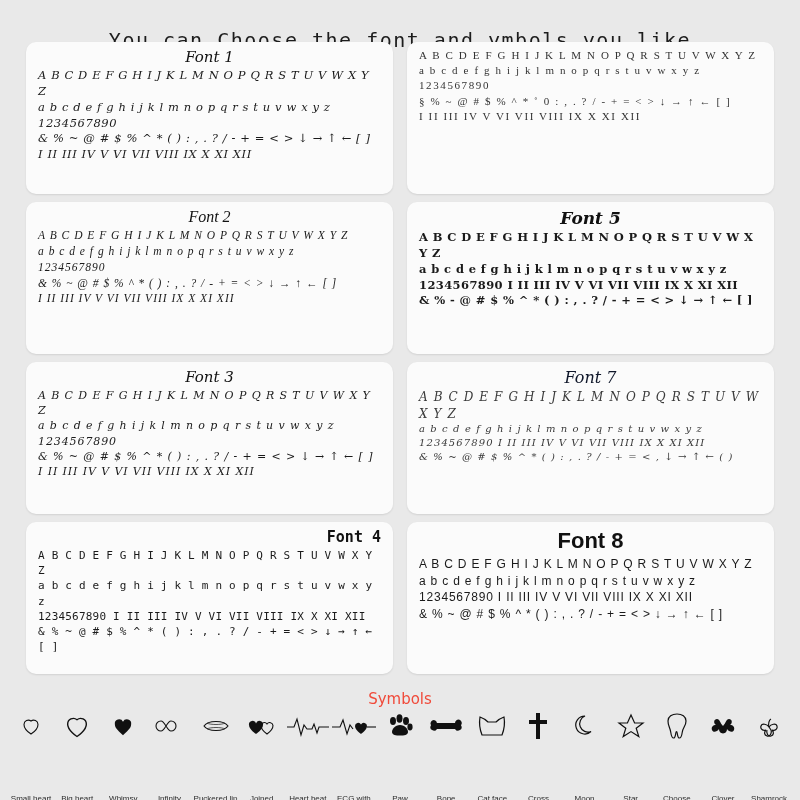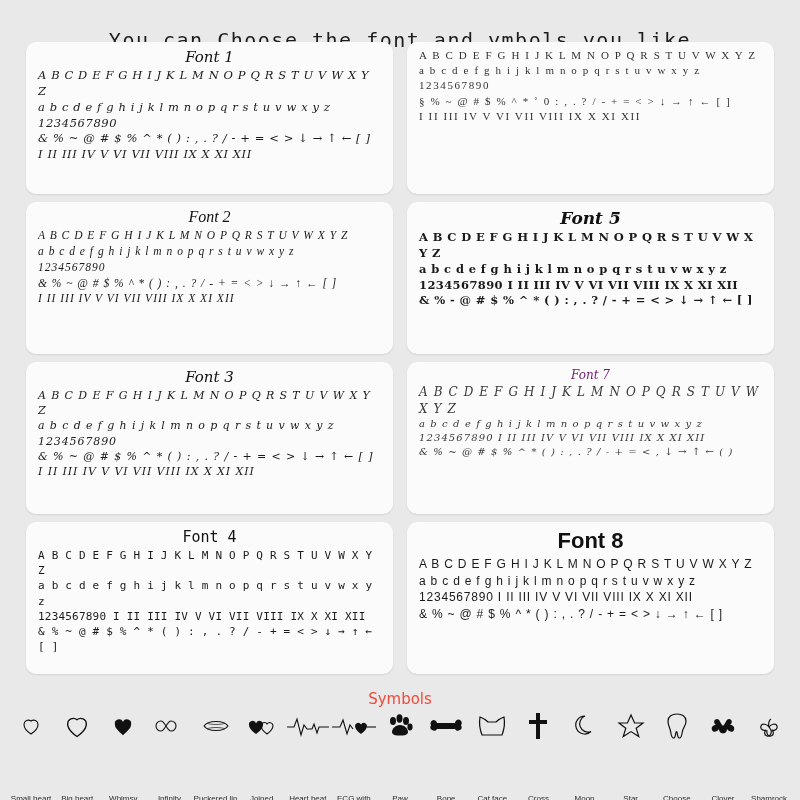--- a/index.html
+++ b/index.html
@@ -54,30 +54,30 @@
   
   .f-serif-italic .card-title{font-family:"DejaVu Serif", serif;font-style:italic;}
   .f-serif-italic .line{font-family:"DejaVu Serif", serif;font-style:italic;letter-spacing:.6px;}
 
   .f-serif-italic2 .card-title{font-family:"Liberation Serif", serif;font-style:italic;font-size:16px;}
   .f-serif-italic2 .line{font-family:"Liberation Serif", serif;font-style:italic;letter-spacing:1px;}
 
   .f-serif-italic3 .card-title{font-family:"DejaVu Serif", serif;font-style:italic;}
   .f-serif-italic3 .line{font-family:"DejaVu Serif", serif;font-style:italic;letter-spacing:.9px;font-size:11px;}
 
-  .f-mono .card-title{font-family:"DejaVu Sans Mono", monospace;font-weight:normal;}
+  .f-mono .card-title{font-family:"DejaVu Sans Mono", monospace;font-weight:bold;text-align:right;}
   .f-mono .line{font-family:"DejaVu Sans Mono", monospace;letter-spacing:.2px;font-size:11px;}
 
   .f-thin-serif .card-title{font-family:"Liberation Serif", serif;font-size:16px;}
   .f-thin-serif .line{font-family:"Liberation Serif", serif;letter-spacing:1.6px;font-size:11px;color:#333;}
 
   .f-bold-script .card-title{font-family:"DejaVu Serif", serif;font-weight:bold;font-style:italic;font-size:17px;}
   .f-bold-script .line{font-family:"DejaVu Serif", serif;font-weight:bold;letter-spacing:.4px;font-size:11.5px;}
 
-  .f-script .card-title{font-family:"DejaVu Serif", serif;font-style:italic;font-size:12px;color:#701a75;}
+  .f-script .card-title{font-family:"DejaVu Serif", serif;font-style:italic;font-size:16px;color:#0f172a;}
   .f-script .line{font-family:"DejaVu Serif", serif;font-style:italic;letter-spacing:1.1px;font-size:12px;color:#3a3a3a;}
   .f-script .small{font-size:10px;}
 
   .f-sans-bold .card-title{font-family:"Liberation Sans", sans-serif;font-weight:bold;font-size:22px;}
   .f-sans-bold .line{font-family:"Liberation Sans", sans-serif;letter-spacing:.8px;font-size:12px;}
 
   
   .symbols-head{
     position:absolute;
     top:690px;left:0;width:100%;

